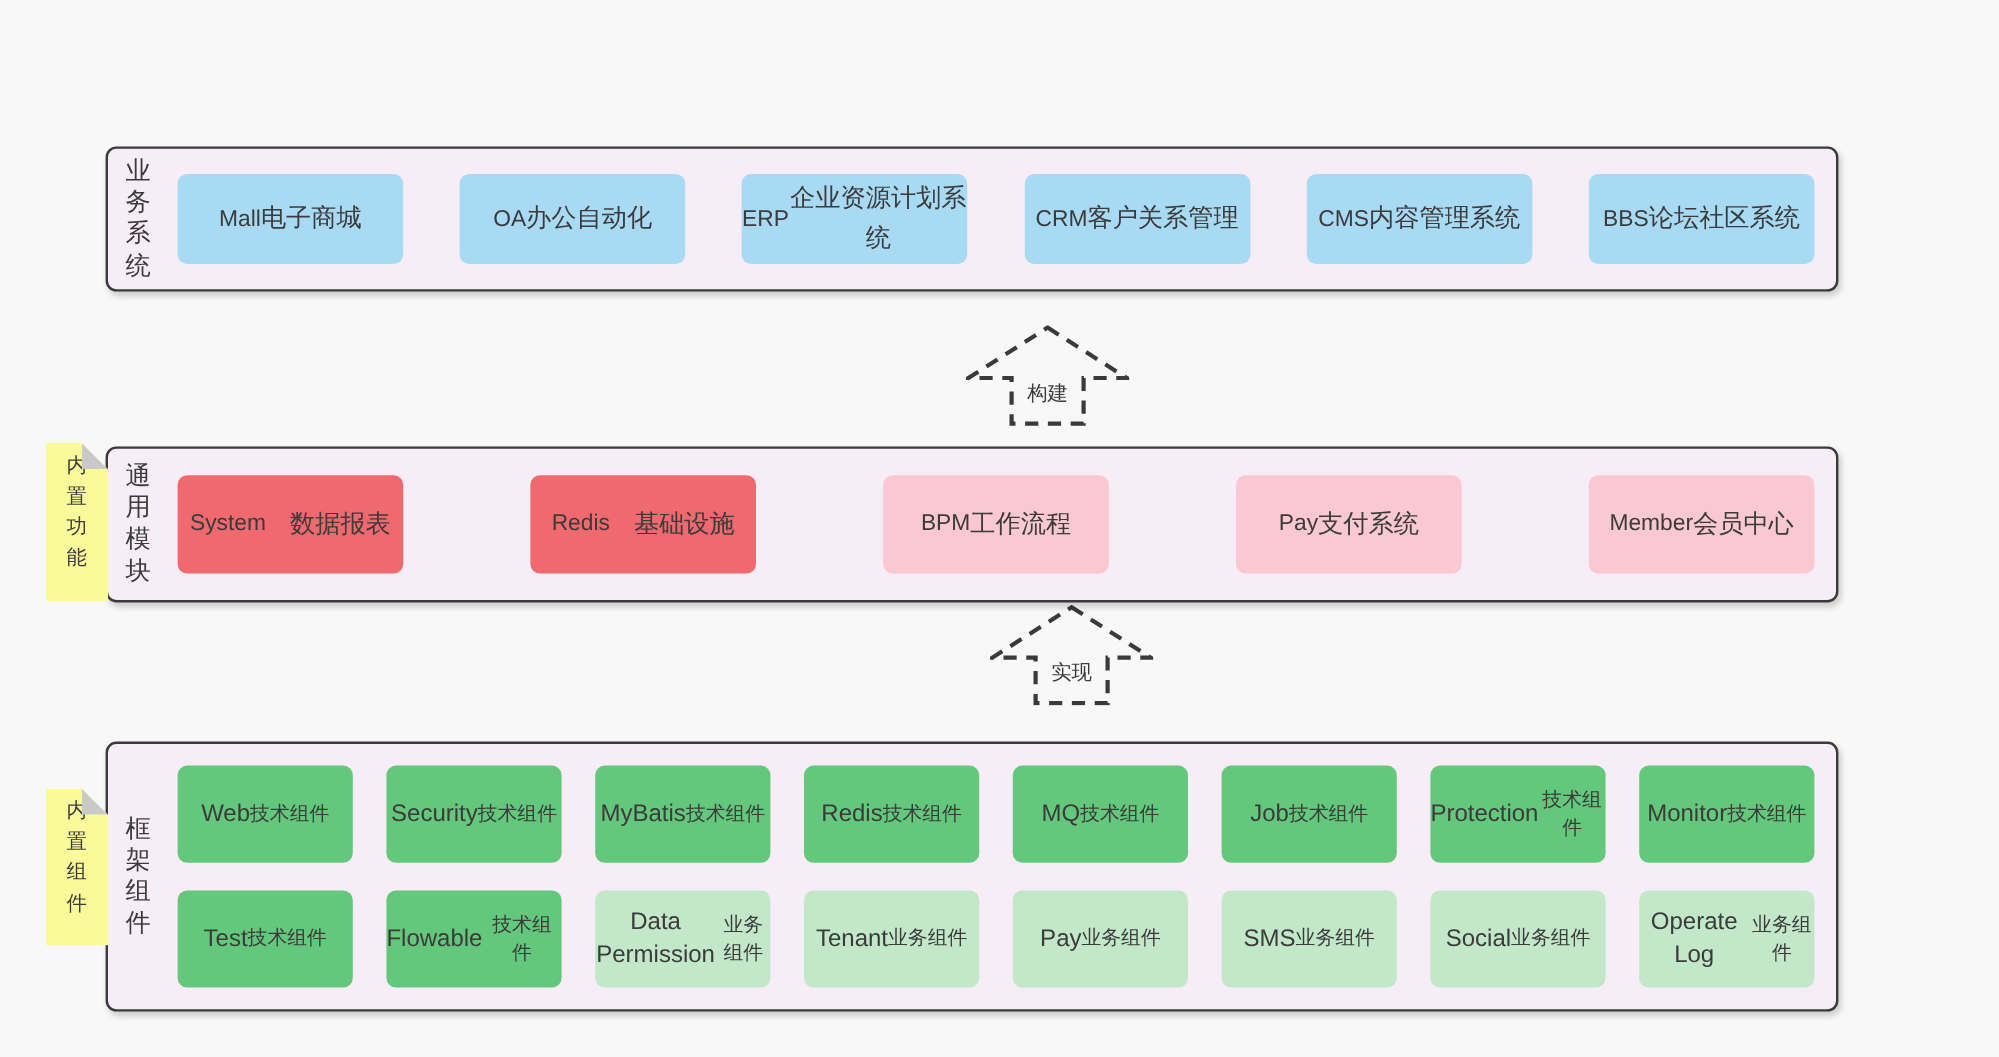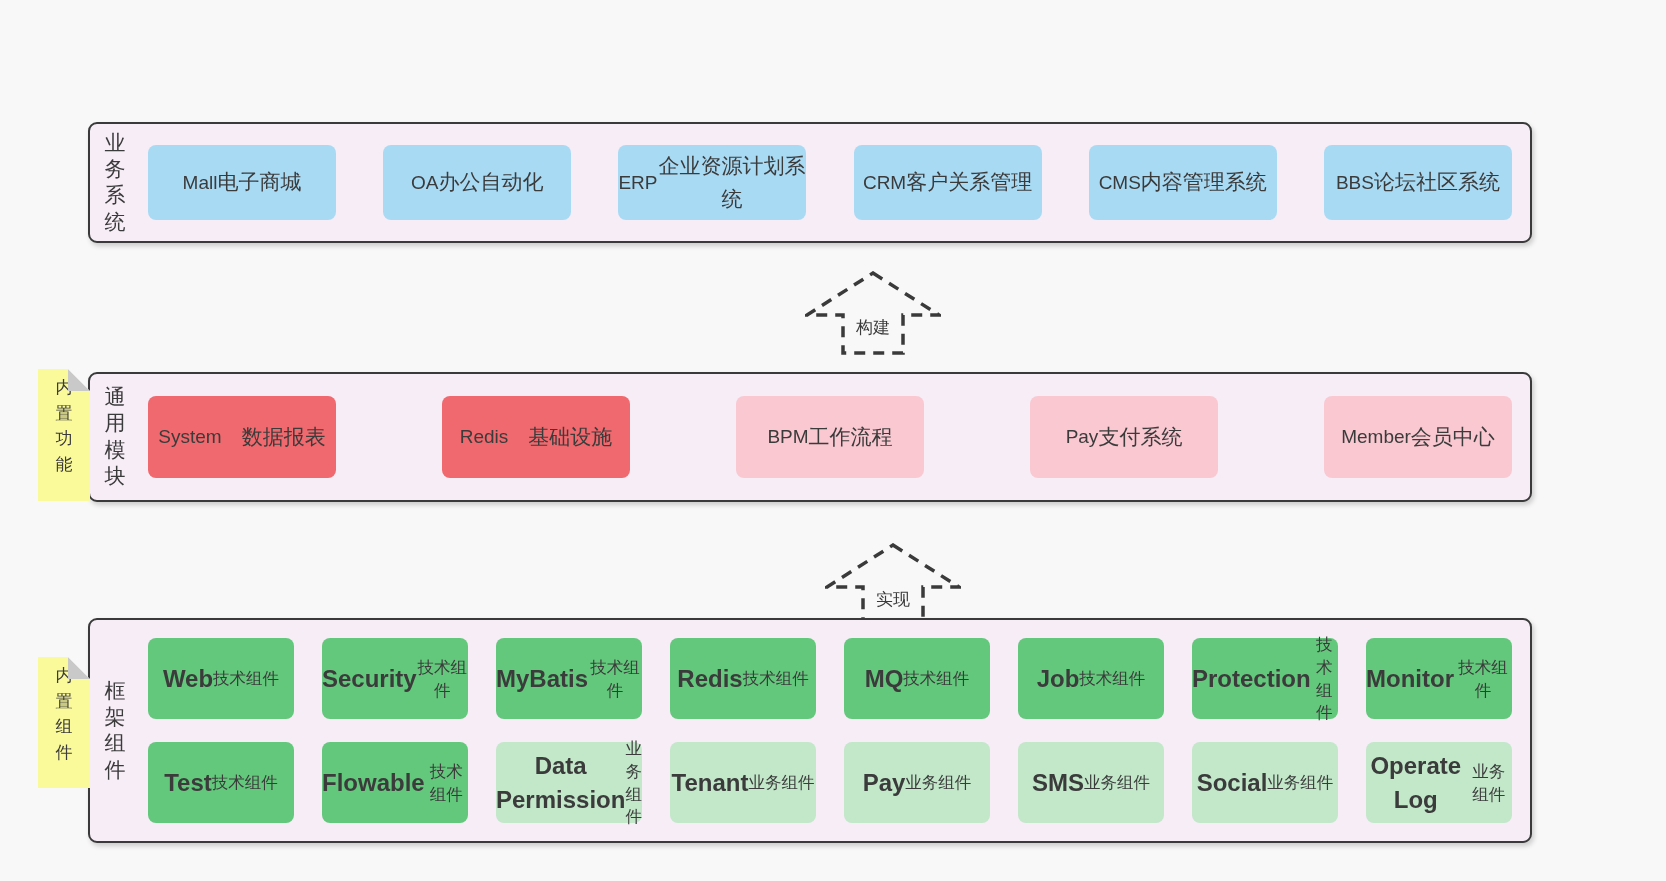--- a/index.html
+++ b/index.html
@@ -38,21 +38,21 @@
     display:flex;flex-direction:row;align-items:center;justify-content:center;
     border-radius:8px;text-align:center;
     color:var(--text,#3b3b3b);
   }
   .band-top .box{width:188px;height:75px;}
   .band-mid .box{width:188px;height:82px;}
   .band-bot .box{width:146px;height:81px;line-height:1.38;}
   .band-top .box,.band-mid .box{line-height:1.55;}
   .box .box-name{font-size:19px;}
   .box .box-desc{font-size:21px;}
-  .band-bot .box .box-name{font-size:24px;font-weight:bold;}
+  .band-bot .box .box-name{font-size:20px;}
   .band-bot .box .box-desc{font-size:16.5px;}
 
   .blue{background:var(--blue,#a9daf4);}
   .red{background:var(--red,#f0696e);gap:20px;}
   .pink{background:var(--pink,#f9c8d1);}
   .green-dark{background:var(--green-dark,#63c87c);}
   .green-light{background:var(--green-light,#c2e7c9);}
 
   
   .note{
@@ -69,21 +69,21 @@
     clip-path:polygon(0 0, 100% 100%, 0 100%);
   }
   .note-text{
     width:20px;margin:6px auto 0;
     font-size:17px;line-height:1.5;word-break:break-all;text-align:center;
   }
 
   
   .arrow{position:absolute;width:136px;height:84px;z-index:0;}
   .arrow-1{left:805px;top:271px;}
-  .arrow-2{left:825px;top:543px;}
+  .arrow-2{left:825px;top:504px;}
   .arrow svg{position:absolute;left:0;top:0;}
   .arrow svg path{
     fill:none;stroke:var(--band-border,#3a3a3a);
     stroke-width:3.5;stroke-dasharray:11 8;
   }
   .arrow-label{
     position:absolute;left:50%;top:44px;transform:translateX(-50%);
     background:var(--page-bg,#f8f8f8);
     font-size:17px;padding:1px 3px;white-space:nowrap;
   }

